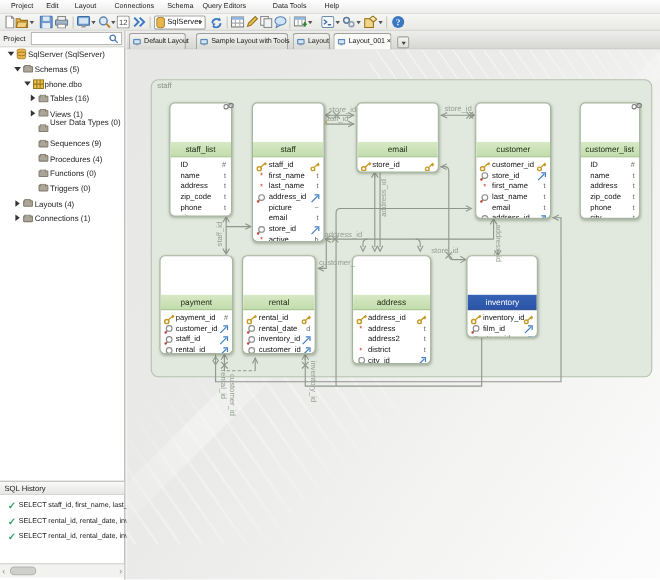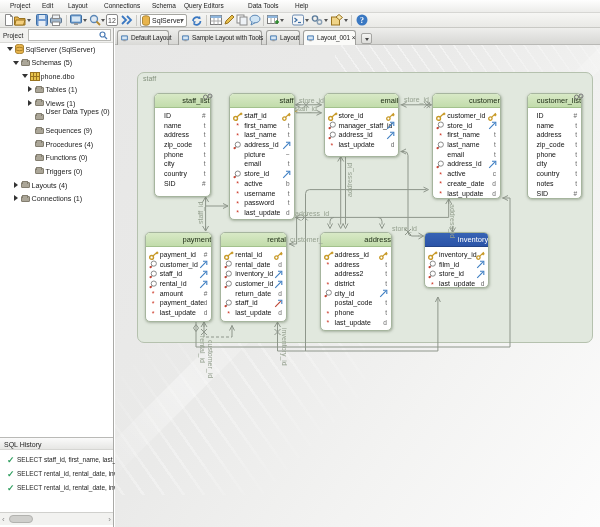--- a/index.html
+++ b/index.html
@@ -54,21 +54,21 @@
 .streak { position:absolute; background:linear-gradient(90deg,rgba(255,255,255,0),rgba(255,255,255,.9),rgba(255,255,255,0)); transform:rotate(-45deg); }
 
 #greenpanel { position:absolute; left:22px; top:27px; width:456px; height:271px;
   background:#e1e8de; border:1px solid #b5c1ae; border-radius:7px; }
 #greenlabel { position:absolute; left:28px; top:30px; font-size:7px; color:#85927f; }
 
 
 .tbl { position:absolute; background:#fff; border:1px solid #a6b59e; border-radius:5px;
   box-shadow:0.5px 1px 2.5px rgba(100,115,90,.45); overflow:hidden; }
 .tbl .hd { height:13.5px; background:linear-gradient(#d8e9c6,#c2dcab); border-bottom:1px solid #a3c18d;
-  font-size:7.5px; color:#1c2b14; text-align:right; line-height:13.5px; }
+  font-size:7.5px; color:#1c2b14; text-align:center; line-height:13.5px;margin-top:35px; }
 .tbl.sel .hd { background:linear-gradient(#3763b4,#2b54a8); color:#fff; border-bottom:1px solid #234487; }
 .tbl .bd { padding-top:3.5px; }
 .row { position:relative; height:9.7px; font-size:7px; color:#111; line-height:9.7px; }
 .row .nm { position:absolute; left:14px; }
 .row .nm2 { left:9px; }
 .row .ty { position:absolute; right:4px; font-size:6.5px; color:#666; }
 .row .li { position:absolute; left:3px; top:0.5px; width:10px; height:9px; }
 .row .ri { position:absolute; right:3px; top:0.5px; width:9px; height:9px; }
 .ast { position:absolute; left:6px; top:0.5px; color:#cc3322; font-size:7px; }
 .lbl-h { position:absolute; font-size:7px; color:#95a08f; white-space:nowrap; }
@@ -214,21 +214,21 @@
 <div class="tri-e" style="left:22px;top:46.2px"></div>
 <svg style="position:absolute;left:29.5px;top:43.7px" width="10" height="9">
           <rect x="0.5" y="0.5" width="9" height="8" fill="#e8c44c" stroke="#9a7420"></rect>
           <line x1="3.5" y1="0.5" x2="3.5" y2="8.5" stroke="#9a7420"></line>
           <line x1="6.5" y1="0.5" x2="6.5" y2="8.5" stroke="#9a7420"></line>
           <line x1="0.5" y1="4.5" x2="9.5" y2="4.5" stroke="#9a7420"></line>
         </svg>
 <div class="treerow" style="left:40.5px;top:41.7px">phone.dbo</div>
 <div class="tri-c" style="left:28px;top:58.3px"></div>
 <div class="folder" style="left:34.5px;top:58.8px"></div>
-<div class="treerow" style="left:45.5px;top:55.3px">Tables (1)</div>
+<div class="treerow" style="left:45.5px;top:55.3px">Tables (16)</div>
 <div class="tri-c" style="left:28px;top:71.9px"></div>
 <div class="folder" style="left:34.5px;top:72.4px"></div>
 <div class="treerow" style="left:45.5px;top:68.9px">Views (1)</div>
 <div class="folder" style="left:34.5px;top:86.0px"></div>
 <div class="treerow" style="left:45.5px;top:77px">User Data Types (0)</div>
 <div class="folder" style="left:34.5px;top:99.6px"></div>
 <div class="treerow" style="left:45.5px;top:96.1px">Sequences (9)</div>
 <div class="folder" style="left:34.5px;top:113.2px"></div>
 <div class="treerow" style="left:45.5px;top:109.7px">Procedures (4)</div>
 <div class="folder" style="left:34.5px;top:126.8px"></div>
@@ -819,21 +819,21 @@
               <span class="nm">phone</span>
               <span class="ty">t</span>
             </div>
 <div class="row">
               <span class="ast">*</span>
               <span class="nm">last_update</span>
               <span class="ty">d</span>
             </div>
 </div>
         </div>
-<div class="tbl sel" style="left:309px;top:187px;width:65.3px;height:56px">
+<div class="tbl sel" style="left:309px;top:187px;width:65.3px;height:75px">
 <div class="hd">inventory</div>
           <div class="bd">
 <div class="row">
               <svg class="li" viewBox="0 0 10 9" width="10" height="9">
                 <circle cx="2.6" cy="6.4" r="1.9" fill="none" stroke="#c89a28" stroke-width="1.4"></circle>
                 <path d="M4 5 L8.6 0.8 M7 1.6 L8.4 3 M7.9 0.9 L9.3 2.3" stroke="#c89a28" stroke-width="1.2" fill="none"></path>
               </svg>
               <span class="nm">inventory_id</span>
               <svg class="ri" viewBox="0 0 9 9" width="9" height="9">
                 <circle cx="2.4" cy="6.6" r="1.7" fill="none" stroke="#c89a28" stroke-width="1.3"></circle>

